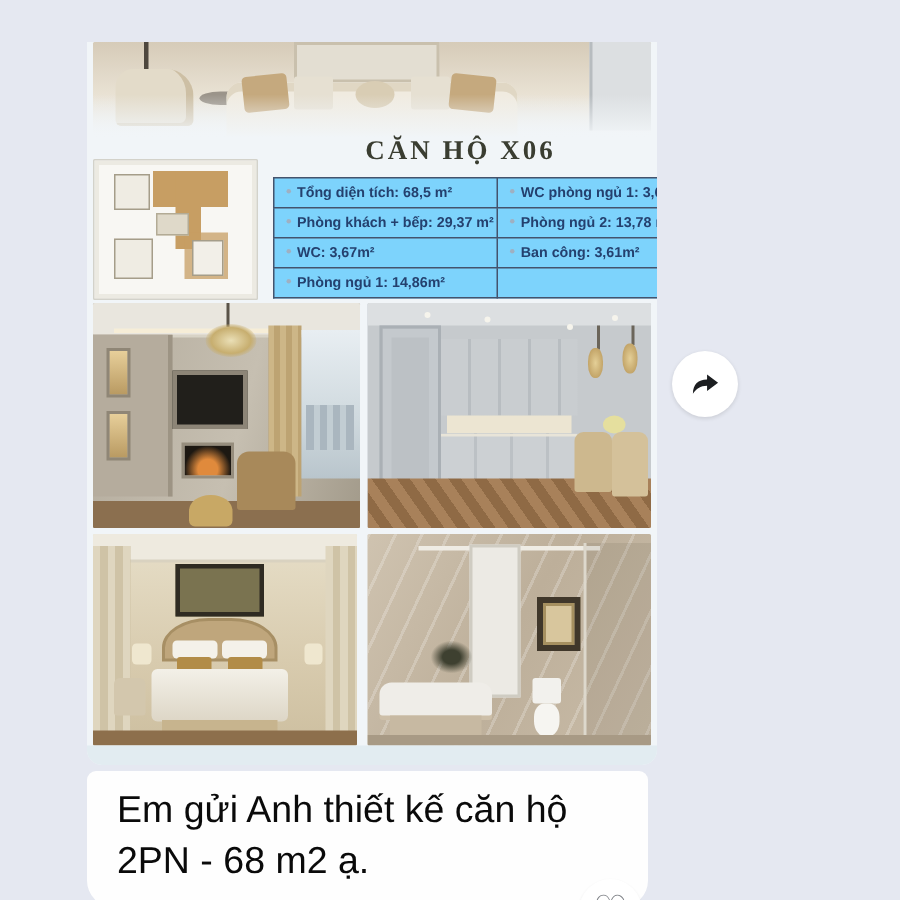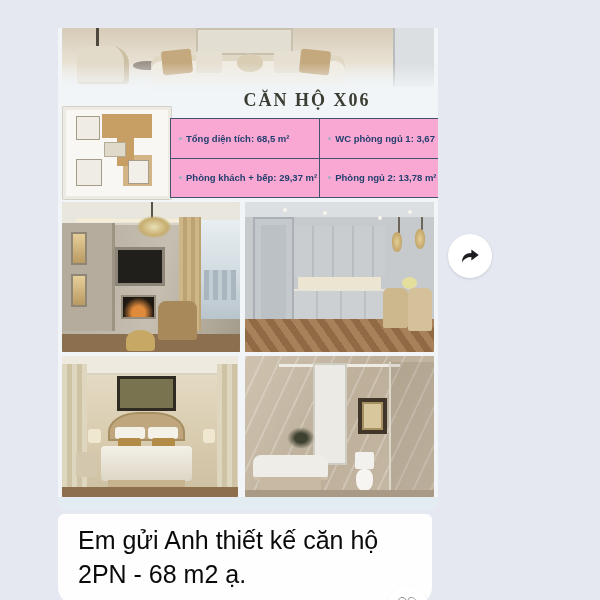--- a/index.html
+++ b/index.html
@@ -42,22 +42,22 @@
               border:1px solid #d3d2ca;box-shadow:inset 0 0 0 3px #eceae2;}
   .fp-t1{left:36%;top:8%;width:46%;height:26%;background:#c79e63;}
   .fp-t2{left:50%;top:8%;width:16%;height:56%;background:#c79e63;}
   .fp-t3{left:56%;top:52%;width:26%;height:34%;background:#c79e63;opacity:.75;}
   .fp-f1{left:12%;top:10%;width:22%;height:26%;background:#efece3;border:1px solid #a59d89;}
   .fp-f2{left:12%;top:56%;width:24%;height:30%;background:#efece3;border:1px solid #a59d89;}
   .fp-f3{left:60%;top:58%;width:20%;height:26%;background:#f2efe8;border:1px solid #a59d89;}
   .fp-core{left:38%;top:38%;width:20%;height:16%;background:#dfd9c9;border:1px solid #b3ab95;}
 
   
-  .spec-table{position:absolute;left:112px;top:90px;width:258px;height:80px;
-              border-collapse:collapse;background:#f9a8d4;}
+  .spec-table{position:absolute;left:124px;top:90px;width:258px;height:80px;
+              border-collapse:collapse;background:#7dd3fc;}
   .spec-table td{border:1px solid #44536d;width:50%;height:20px;padding:0 2px 0 8px;
                  font-size:9.5px;font-weight:bold;color:#24406e;line-height:1;
                  white-space:nowrap;overflow:hidden;}
   .dot{display:inline-block;width:3px;height:3px;border-radius:50%;background:#9fb0c2;
        margin:0 4px 1px 0;vertical-align:middle;}
 
   
   .photo-ml{left:4px;top:174px;width:178px;height:150px;
             background:linear-gradient(105deg,#b3ab9c 0%,#c6bfb1 55%,#a29a8a 100%);}
   .lt-ceil{left:0;top:0;width:100%;height:14%;background:#e9e6de;box-shadow:0 2px 0 #d8d3c6;}
@@ -206,20 +206,28 @@
     <table class="spec-table">
       <tbody>
         <tr>
           <td><span class="dot"></span><span>Tổng diện tích: 68,5 m²</span></td>
           <td><span class="dot"></span><span>WC phòng ngủ 1: 3,67 m²</span></td>
         </tr>
         <tr>
           <td><span class="dot"></span><span>Phòng khách + bếp: 29,37 m²</span></td>
           <td><span class="dot"></span><span>Phòng ngủ 2: 13,78 m²</span></td>
         </tr>
+        <tr>
+          <td><span class="dot"></span><span>WC: 3,67m²</span></td>
+          <td><span class="dot"></span><span>Ban công: 3,61m²</span></td>
+        </tr>
+        <tr>
+          <td><span class="dot"></span><span>Phòng ngủ 1: 14,86m²</span></td>
+          <td><span></span></td>
+        </tr>
       </tbody>
     </table>
 
     <div class="photo photo-ml">
       <i class="lt-ceil"></i>
       <i class="lt-cove"></i>
       <i class="lt-stem"></i>
       <i class="lt-chand"></i>
       <i class="lt-cab"></i>
       <i class="lt-niche1"></i>

